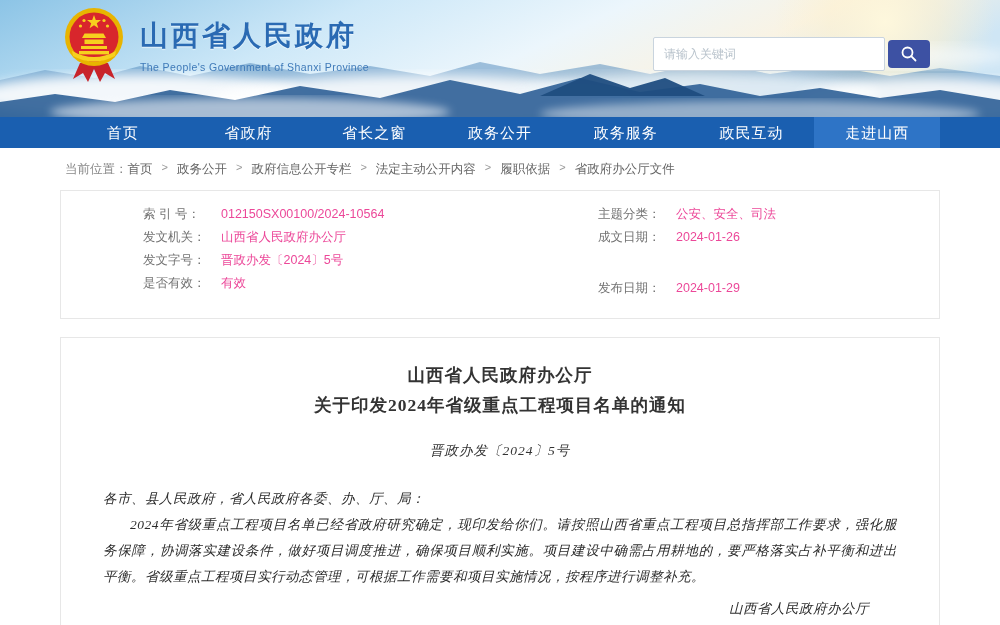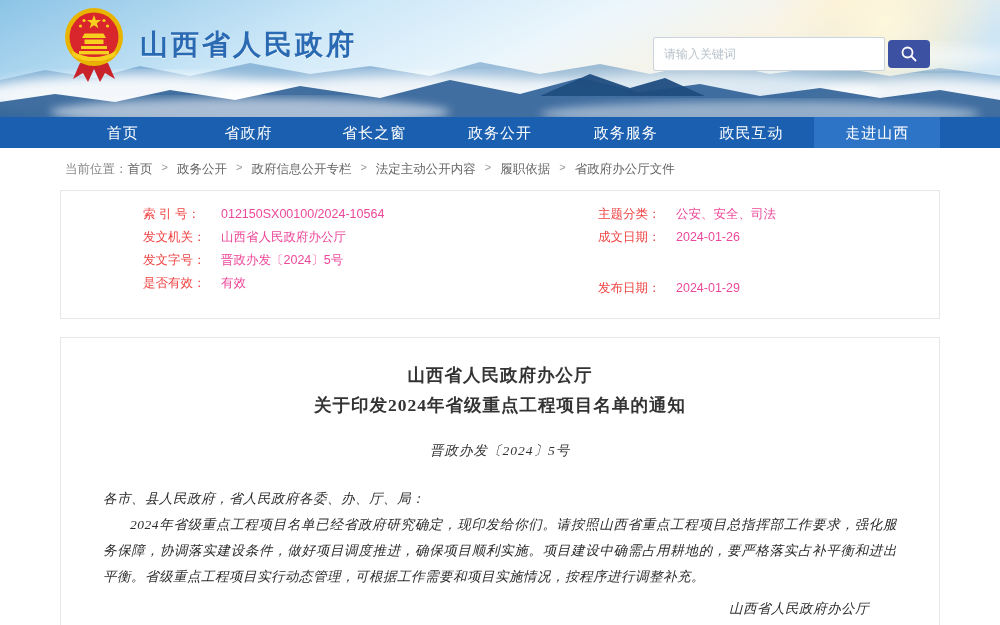--- a/index.html
+++ b/index.html
@@ -51,21 +51,21 @@
   .breadcrumb .sep { margin:0 9px; color:#999; font-size:11px; }
 
   
   .meta-box {
     margin:12px 60px 0 60px; border:1px solid #e7e7e7; background:#fff;
     padding:16px 0 14px 82px; display:flex;
   }
   .meta-col-left { flex:0 0 455px; }
   .meta-col-right { flex:1; }
   .meta-row { display:flex; margin-bottom:9px; font-size:12.5px; line-height:14px; color:#555; }
-  .meta-row .m-label { flex:0 0 78px; color:#ef4444; white-space:pre; }
+  .meta-row .m-label { flex:0 0 78px; color:#737373; white-space:pre; }
   .meta-row .m-value { color:#ec4899; white-space:nowrap; }
   .meta-row.gap-row { margin-top:37px; }
 
   
   .doc-box {
     margin:18px 60px 0 60px; border:1px solid #e7e7e7; background:#fff;
     padding:22px 42px 30px 42px; min-height:320px;
   }
   .doc-title {
     text-align:center; font-family:"Liberation Serif", serif;
@@ -138,20 +138,21 @@
         <circle cx="20.5" cy="19" r="1.6" fill="#f7d01e"></circle>
         <circle cx="47.5" cy="19" r="1.6" fill="#f7d01e"></circle>
         <path d="M22,31 L46,31 L43.5,26.5 L24.5,26.5 Z" fill="#f7d01e"></path>
         <rect x="24.5" y="32.5" width="19" height="4.5" fill="#f7d01e"></rect>
         <rect x="21" y="39" width="26" height="3" fill="#f7d01e"></rect>
         <rect x="19" y="44" width="30" height="3.4" fill="#f7d01e"></rect>
         <path d="M12,44 Q34,56 56,44 L55,49 Q34,60 13,49 Z" fill="#f7d01e"></path>
       </svg>
       <div class="brand-text">
         <div class="site-title">山西省人民政府</div>
+        <div class="site-subtitle">The People's Government of Shanxi Province</div>
       </div>
     </div>
 
     <div class="search">
       <input type="text" placeholder="请输入关键词" style="">
       <button>
         <svg width="18" height="18" viewBox="0 0 18 18">
           <circle cx="7.5" cy="7.5" r="5" fill="none" stroke="#ffffff" stroke-width="1.8"></circle>
           <line x1="11.2" y1="11.2" x2="15.5" y2="15.5" stroke="#ffffff" stroke-width="1.8" stroke-linecap="round"></line>
         </svg>

